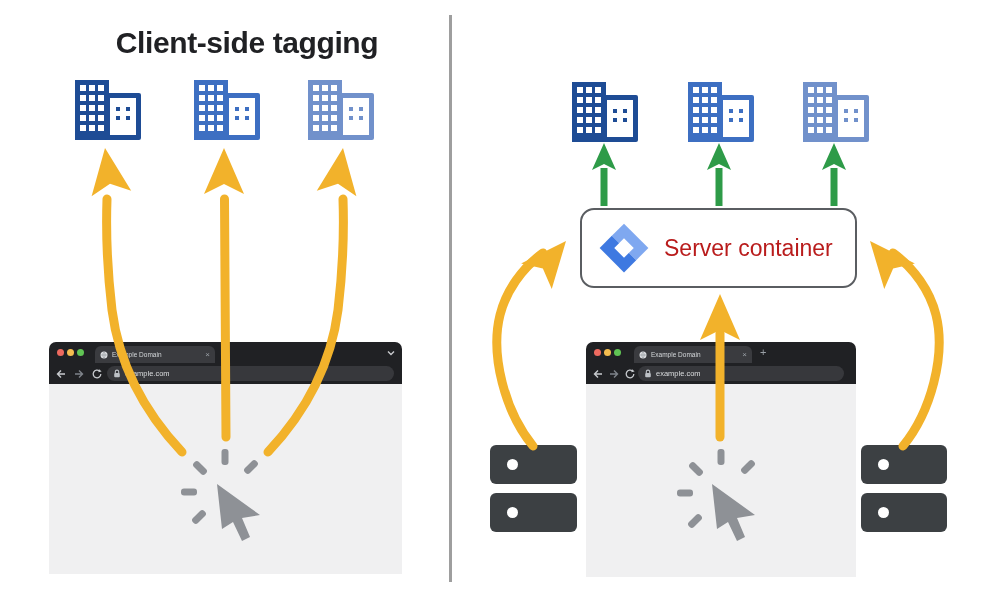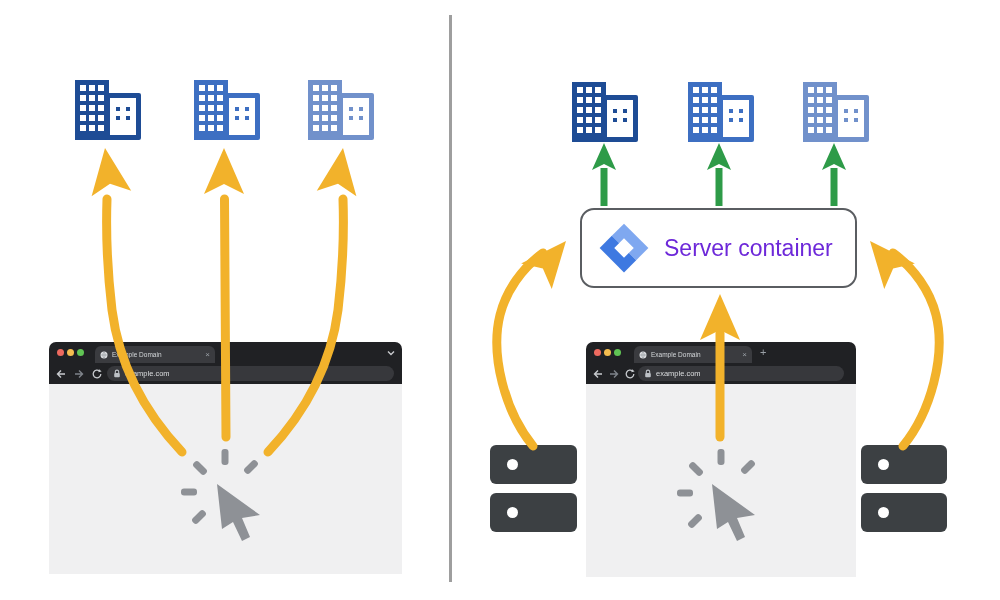--- a/index.html
+++ b/index.html
@@ -16,21 +16,21 @@
   .title-right{left:546px;}
 
   .building{position:absolute;width:66px;height:60px;}
 
   
   .server-box{
     position:absolute;left:580px;top:208px;width:277px;height:80px;box-sizing:border-box;
     background:#fff;border:2px solid #5a5d61;border-radius:14px;
     display:flex;align-items:center;padding-left:16px;gap:14px;
   }
-  .server-box .label{font-size:23px;color:#6d28d9;white-space:nowrap;}
+  .server-box .label{font-size:23px;color:#b91c1c;white-space:nowrap;}
 
   
   .rack{
     position:absolute;width:87px;height:39px;background:#3c4043;border-radius:6px;
   }
   .rack .dot{
     position:absolute;left:17px;top:50%;width:11px;height:11px;margin-top:-5.5px;
     border-radius:50%;background:#ffffff;
   }
 
@@ -69,20 +69,21 @@
 
   .overlay{position:absolute;left:0;top:0;pointer-events:none;}
 </style>
 </head>
 <body>
 
 <div class="canvas">
 
   <div class="divider"></div>
 
+  <h2 class="panel-title title-left">Client-side tagging</h2>
 
   <svg class="building" style="left:75px;top:80px;color:#1E4C95" viewBox="0 0 66 60">
     <g fill="currentColor">
         <rect x="0" y="0" width="34" height="60"></rect>
       </g>
     <g fill="#ffffff">
       <rect x="5" y="5" width="6" height="6"></rect>
         <rect x="14" y="5" width="6" height="6"></rect>
         <rect x="23" y="5" width="6" height="6"></rect>
       <rect x="5" y="15" width="6" height="6"></rect>

